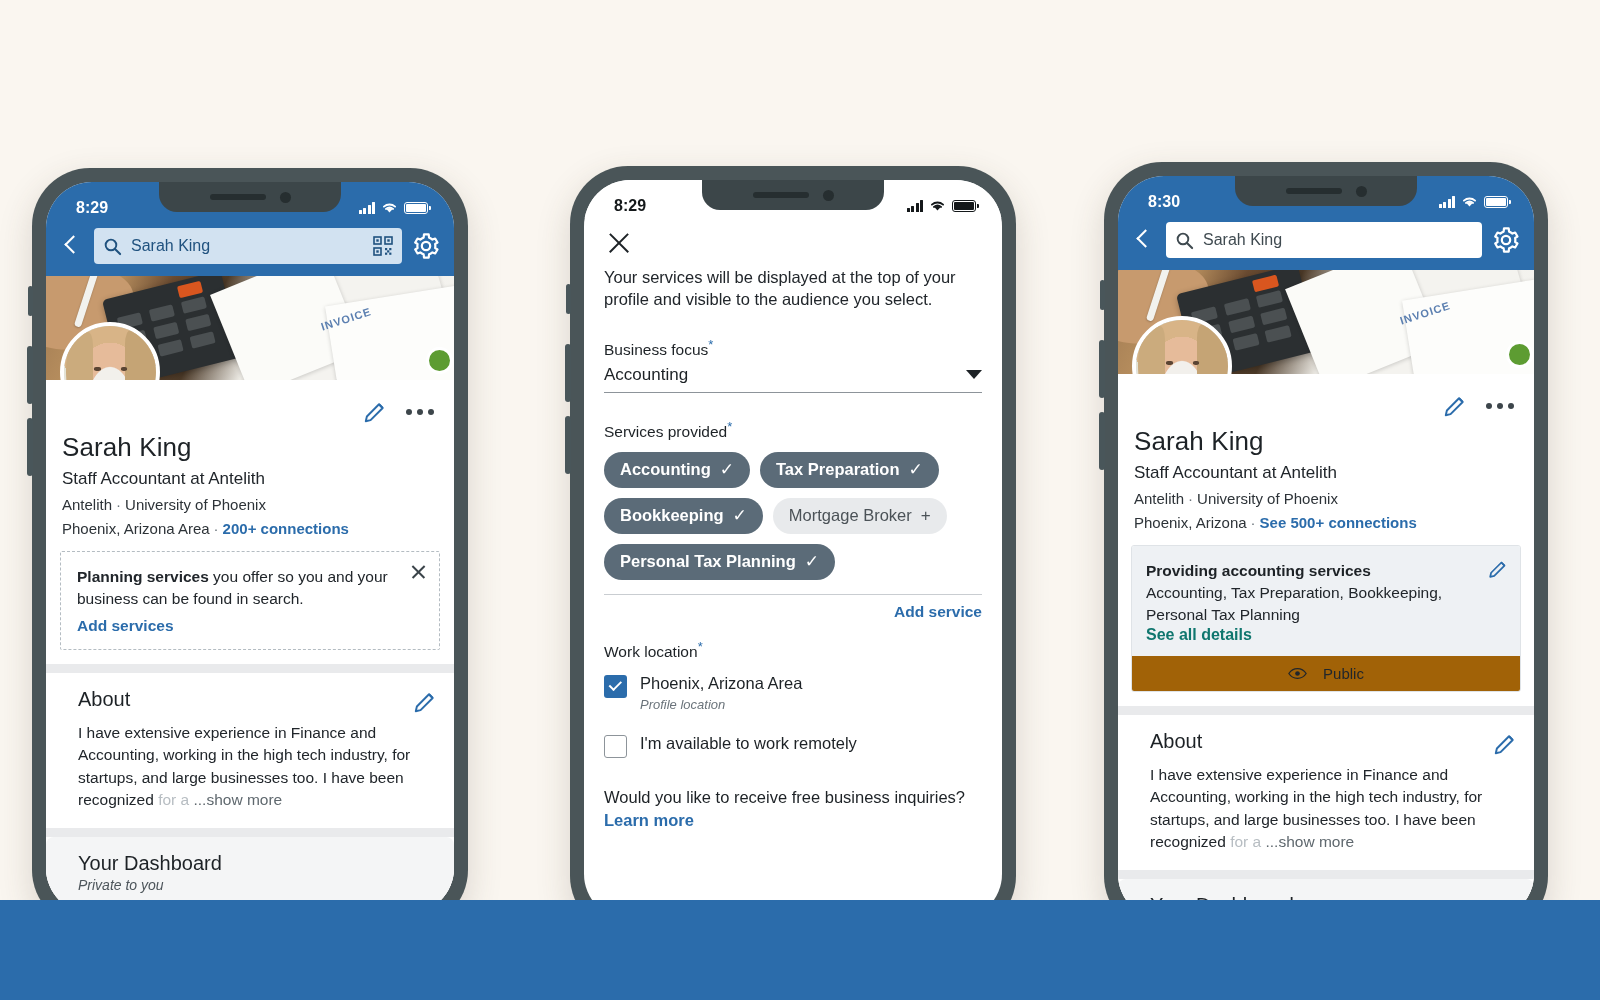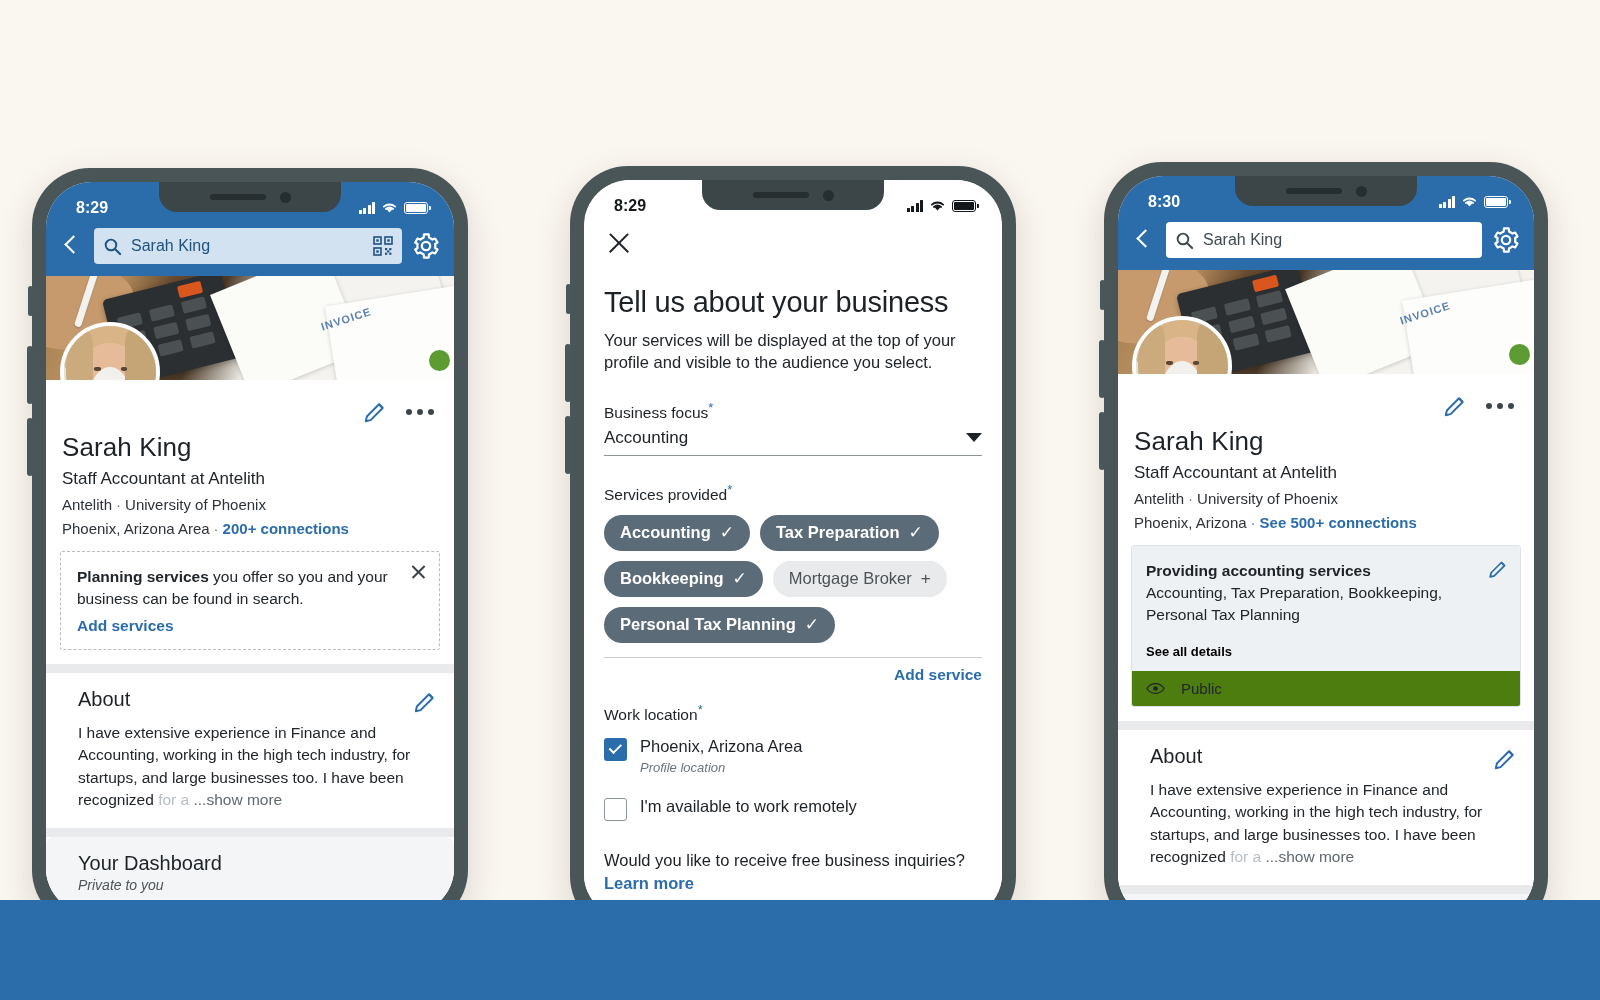--- a/index.html
+++ b/index.html
@@ -165,23 +165,23 @@
   .showcase .sc-link { margin-top: 7px; font-size: 15.5px; color: #2b6cab; font-weight: 600; cursor:pointer;}
   .sc-close { position:absolute; right:12px; top:11px; width:17px; height:17px; cursor:pointer;}
   .sc-close::before,.sc-close::after{content:"";position:absolute;left:0;top:8px;width:17px;height:1.7px;background:#3b444a;}
   .sc-close::before{transform:rotate(45deg)} .sc-close::after{transform:rotate(-45deg)}
 
   
   .svc-card { margin: 14px 13px 0; border:1px solid #dfe3e7; border-radius:3px; overflow:hidden;}
   .svc-top { background:#eef1f4; padding: 16px 14px 12px; position:relative;}
   .svc-title { font-size: 15.5px; font-weight: 700; color: #1d2226;}
   .svc-list { font-size: 15.5px; color: #21262b; line-height: 1.42; margin-top:2px; padding-right:30px;}
-  .svc-link { font-size: 13px; color:#000000; font-weight:700; margin-top:18px; cursor:pointer;}
+  .svc-link { font-size: 16px; color:#0f766e; font-weight:700; margin-top:0; cursor:pointer;}
   .svc-pencil { position:absolute; right:11px; top:12px; width:22px; height:22px; cursor:pointer;}
-  .svc-foot { background:#4d7c0f; padding: 9px 14px; display:flex; align-items:center; gap:16px; font-size:15px; color:#21262b;}
+  .svc-foot { background:#a16207; padding: 9px 14px; display:flex; align-items:center; gap:16px; font-size:15px; color:#21262b;justify-content:center;}
 
   .sep { height: 9px; background: #e9eaec; }
   .section { background:#fff; padding: 15px 32px 16px; position: relative; border-radius: 8px; }
   .sec-title { font-size: 20px; color:#1d2226; font-weight:400; }
   .sec-pencil { position:absolute; right:16px; top:16px; width:26px; height:26px; cursor:pointer;}
   .sec-body { font-size: 15.5px; color:#21262b; line-height:1.45; margin-top:11px;}
   .sec-body .fade { color: #b7bdc2; }
   .sec-body .more { color:#5f686e; cursor:pointer; }
   .dash-sub { font-size: 14px; color:#4d555b; font-style: italic; margin-top:2px;}
   .dash-grid { display:flex; margin-top: 12px; border:1px solid #e2e4e7; border-radius:2px; background:#fff;}
@@ -402,21 +402,20 @@
             <path d="M8.5 11.5 L5.6 8.3 a4.3 4.3 0 0 1 5.8 0 Z" fill="#14181a"></path>
             <path d="M2.9 5.6 a8.4 8.4 0 0 1 11.2 0" stroke="#14181a" stroke-width="1.9" fill="none" stroke-linecap="round"></path>
             <path d="M4.9 8.0 a5.6 5.6 0 0 1 7.2 0" stroke="#14181a" stroke-width="1.8" fill="none" stroke-linecap="round"></path>
           </svg>
           <span class="batt"></span>
         </span>
       </div>
 
       <div class="form">
         <div class="close-x"></div>
-        <div class="f-title">Tell us about your business</div>
         <div class="f-sub">Your services will be displayed at the top of your profile and visible to the audience you select.</div>
 
         <div class="f-label">
           <span>Business focus</span><span class="req">*</span>
         </div>
         <div class="f-select">
           <span class="val">Accounting</span>
           <span class="caret"></span>
         </div>
 

